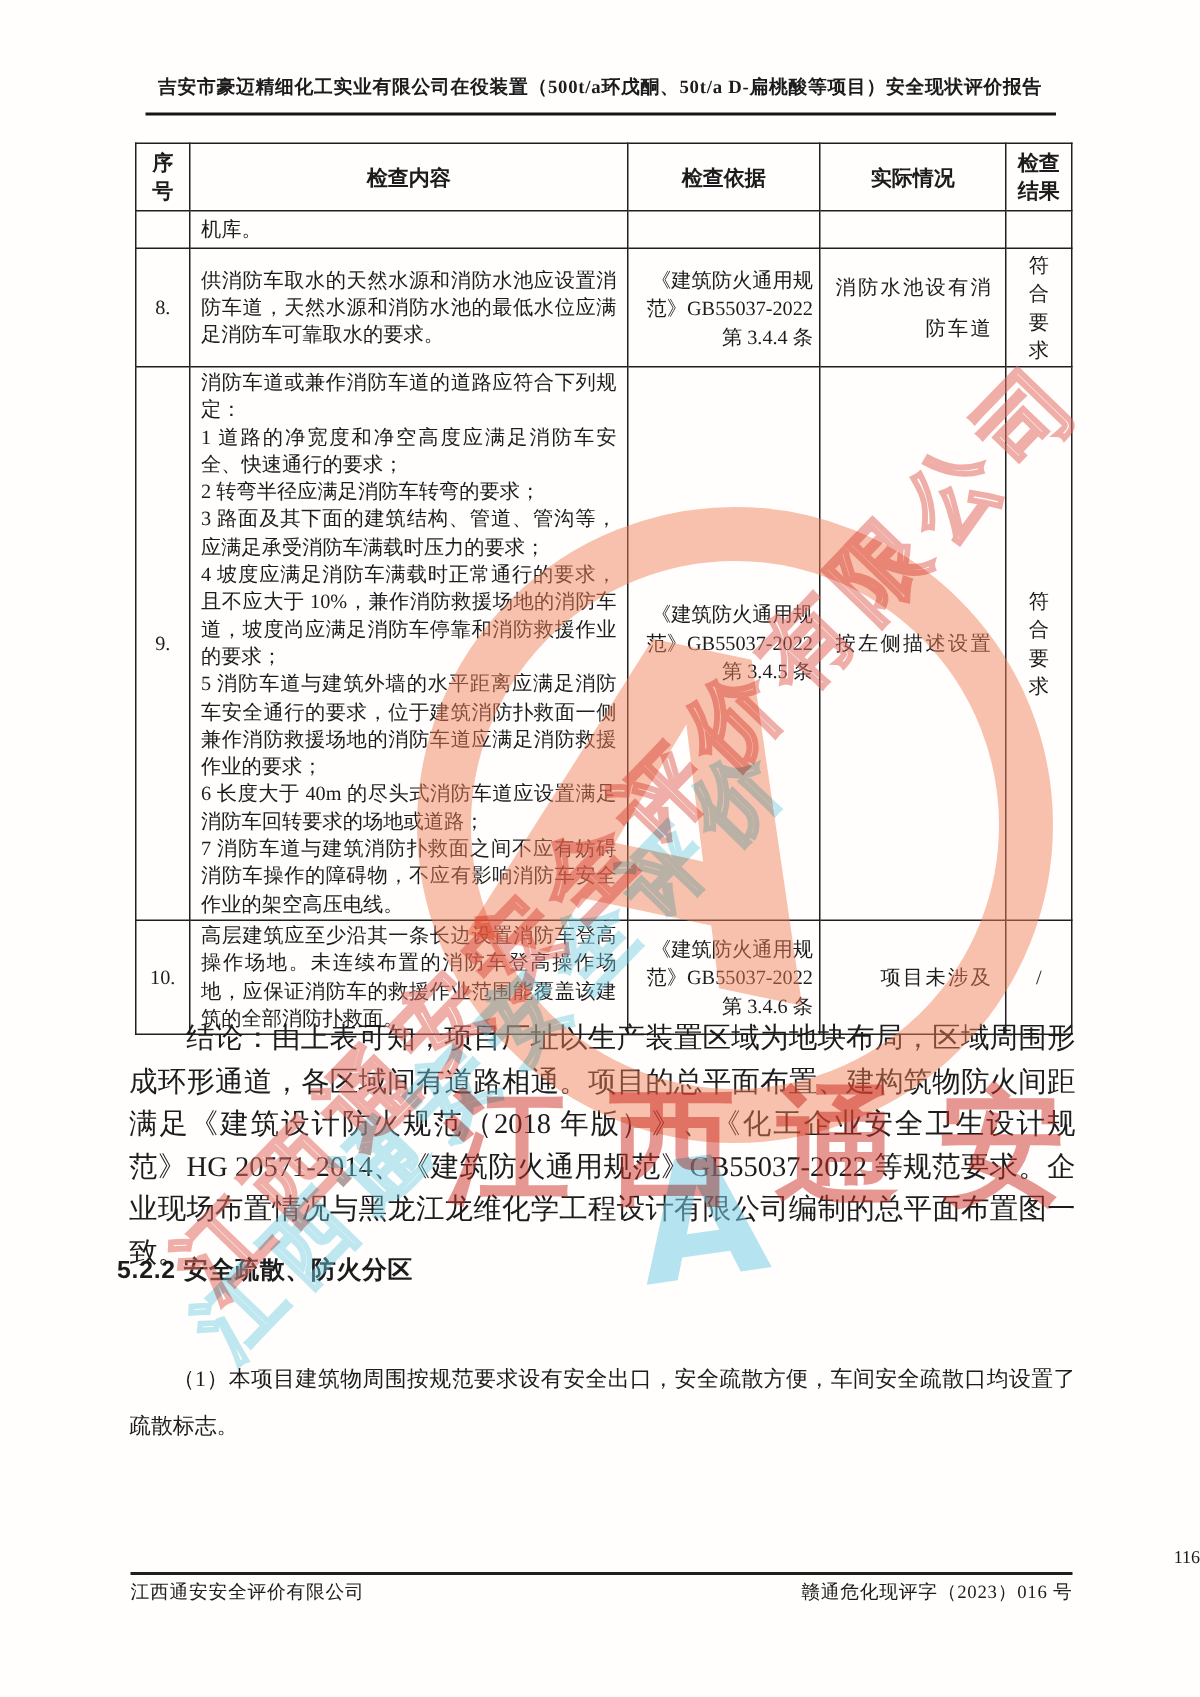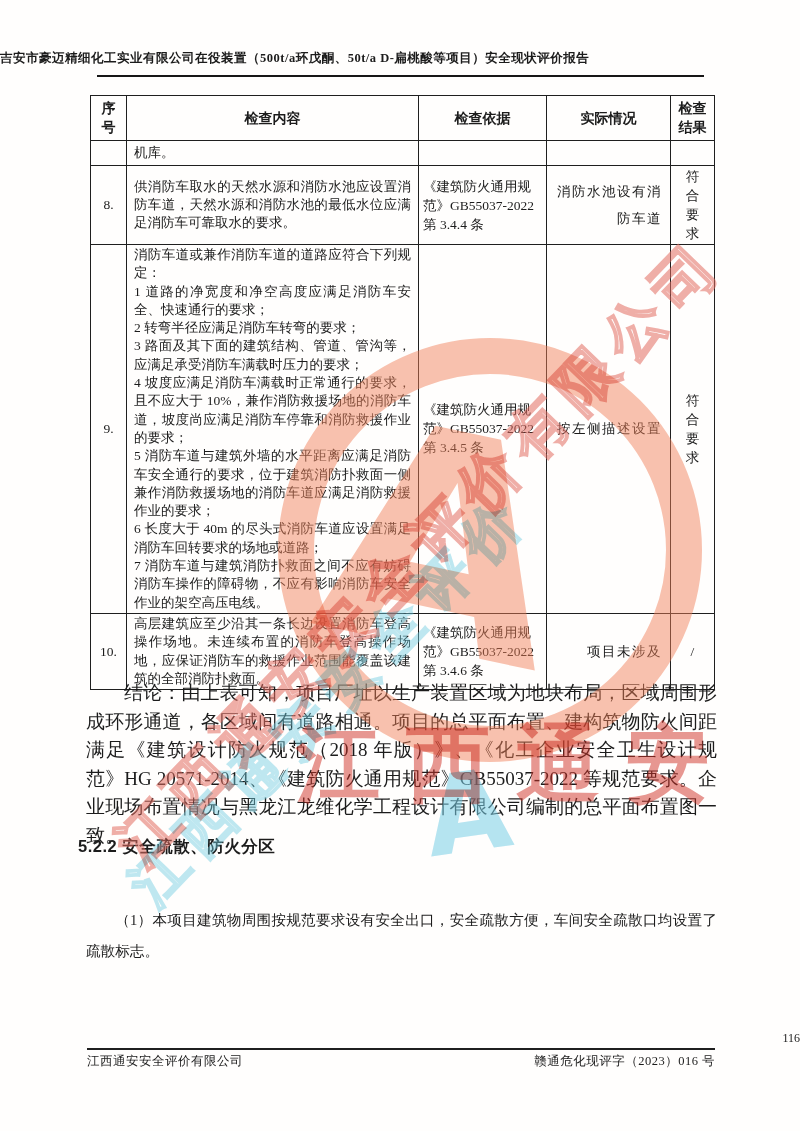--- a/index.html
+++ b/index.html
@@ -3,41 +3,41 @@
 <meta charset="utf-8">
 <style>
   html,body{margin:0;padding:0;background:#ffffff;}
   .page{
     position:relative;width:800px;height:1131px;background:#fffefd;
     font-family:"Liberation Serif","DejaVu Serif",serif;color:#1c1c1c;
     overflow:hidden;margin:0 auto;
   }
   
   .header-title{
-    position:absolute;top:50px;left:0;right:0;
+    position:absolute;top:50px;left:0;right:0;text-align:center;
     font-size:12.5px;font-weight:bold;letter-spacing:.5px;
   }
   .header-rule{position:absolute;top:75px;left:97px;width:607px;height:2.4px;background:#161616;}
   
   .doc-table{
     position:absolute;top:95px;left:90px;width:624px;
     border-collapse:collapse;table-layout:fixed;font-size:13.5px;
   }
   .doc-table th,.doc-table td{border:1.4px solid #1f1f1f;vertical-align:middle;overflow:hidden;}
   .doc-table th{
     font-family:"Liberation Sans","DejaVu Sans",sans-serif;
     font-size:14px;font-weight:bold;text-align:center;
     white-space:pre-line;line-height:19px;padding:2px 1px;
   }
   .c-no{text-align:center;padding:1px 1px;}
   .c-content{
     text-align:justify;padding:1px 7px;line-height:18.3px;
     white-space:pre-line;vertical-align:middle;
   }
-  .c-basis{text-align:left;padding:1px 4px;line-height:19px;}
+  .c-basis{text-align:right;padding:1px 4px;line-height:19px;}
   .c-actual{text-align:right;padding:1px 8px;line-height:27px;letter-spacing:1.5px;}
   .c-result{text-align:center;padding:1px 10px;line-height:19px;white-space:pre-line;}
   
   .conclusion{
     position:absolute;top:679px;left:86px;width:631px;
     font-size:19px;line-height:28.6px;text-align:justify;text-indent:2em;
   }
   .section-heading{
     position:absolute;top:836px;left:78px;
     font-family:"Liberation Sans","DejaVu Sans",sans-serif;

